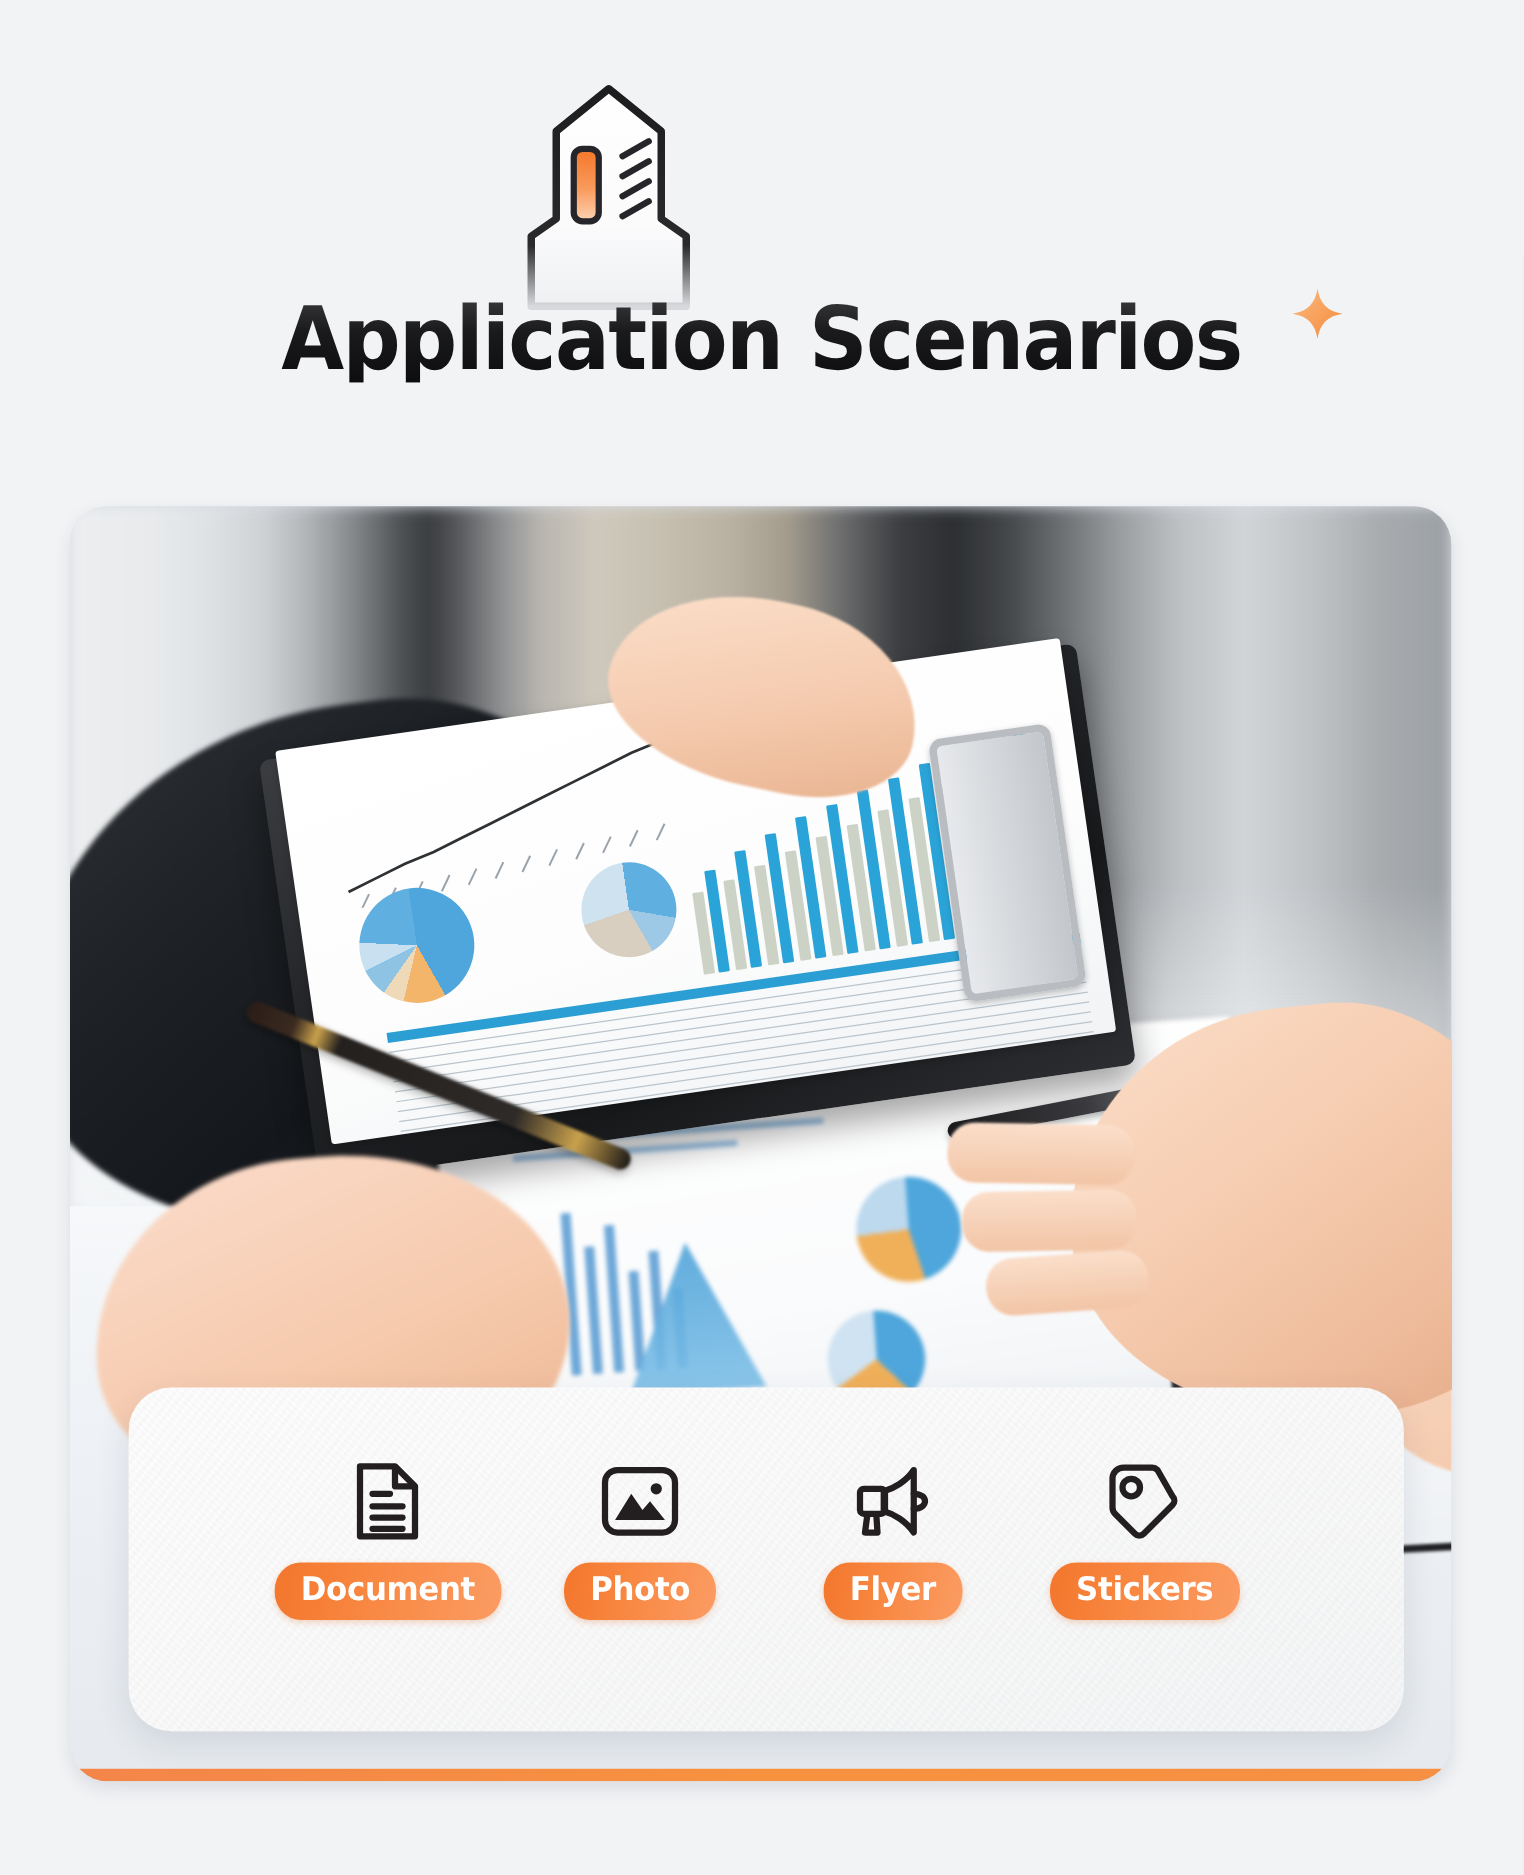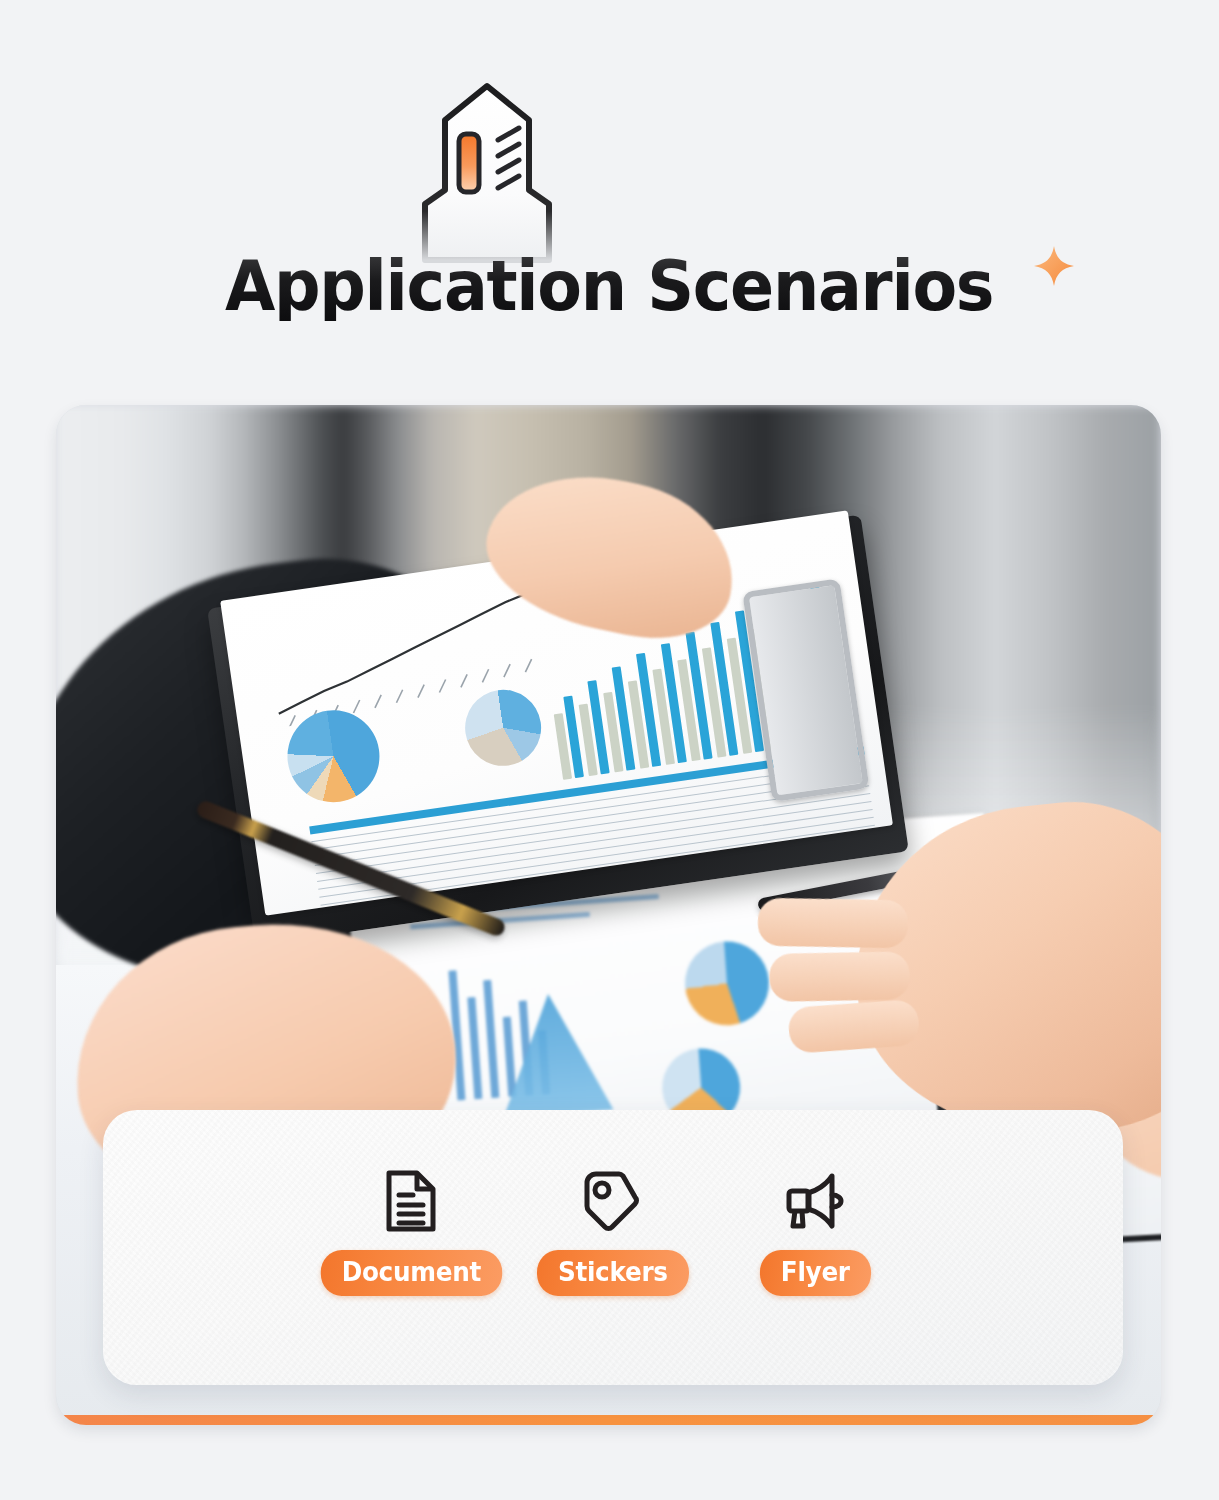--- a/index.html
+++ b/index.html
@@ -11,21 +11,21 @@
     height: 1500px;
     background: #f2f3f5;
     font-family: "Liberation Sans", sans-serif;
     overflow: hidden;
     position: relative;
   }
 
   
   .header {
     position: absolute;
-    left: 0; top: 16px;
+    left: 0; top: 1px;
     width: 974px;
     height: 390px;
     background: #f2f3f5;
   }
 
   .logo-wrap {
     position: absolute;
     left: 50%;
     top: 62px;
     transform: translateX(-50%);
@@ -530,37 +530,47 @@
           <line x1="16" y1="26" x2="30" y2="26" stroke="#231f20" stroke-width="5" stroke-linecap="round"></line>
           <line x1="16" y1="36" x2="40" y2="36" stroke="#231f20" stroke-width="5" stroke-linecap="round"></line>
           <line x1="16" y1="45" x2="40" y2="45" stroke="#231f20" stroke-width="5" stroke-linecap="round"></line>
           <line x1="16" y1="54" x2="40" y2="54" stroke="#231f20" stroke-width="5" stroke-linecap="round"></line>
         </svg>
       </span>
       <span class="feature-pill">Document</span>
     </div>
 
 
-
     <div class="feature-item">
       <span class="feature-icon">
-        <svg width="60" height="62" viewBox="0 0 60 62" fill="none" xmlns="http://www.w3.org/2000/svg">
-          <path d="M36 4 H13 C8 4 4 8 4 13 V36 C4 38 5 40 6 41 L22 57 C24 59 27 59 29 57 L52 34 C54 32 54 29 52 27 L40 6 C39 5 38 4 36 4 Z" stroke="#231f20" stroke-width="5" stroke-linejoin="round"></path>
-          <circle cx="19" cy="20" r="7" stroke="#231f20" stroke-width="5"></circle>
+        <svg width="64" height="58" viewBox="0 0 64 58" fill="none" xmlns="http://www.w3.org/2000/svg">
+          <rect x="4" y="4" width="56" height="50" rx="10" stroke="#231f20" stroke-width="5"></rect>
+          <circle cx="45" cy="19" r="4.5" fill="#231f20"></circle>
+          <path d="M12 44 L25 23 L34 36 L40 29 L52 44 Z" fill="#231f20"></path>
         </svg>
       </span>
-      <span class="feature-pill">Stickers</span>
+      <span class="feature-pill">Photo</span>
     </div>
 
     <div class="feature-item">
       <span class="feature-icon">
         <svg width="66" height="60" viewBox="0 0 66 60" fill="none" xmlns="http://www.w3.org/2000/svg">
           <path d="M50 5 C44 14 34 20 26 22 V38 C34 40 44 46 50 55 Z" stroke="#231f20" stroke-width="5" stroke-linejoin="round"></path>
           <rect x="7" y="20" width="20" height="20" rx="3" stroke="#231f20" stroke-width="5"></rect>
           <path d="M50 24 C56 24 59 27 59 30 C59 33 56 36 50 36" stroke="#231f20" stroke-width="5" stroke-linecap="round"></path>
           <path d="M13 40 L11 55 H21 L20 40" stroke="#231f20" stroke-width="5" stroke-linejoin="round"></path>
         </svg>
       </span>
       <span class="feature-pill">Flyer</span>
     </div>
 
+    <div class="feature-item">
+      <span class="feature-icon">
+        <svg width="60" height="62" viewBox="0 0 60 62" fill="none" xmlns="http://www.w3.org/2000/svg">
+          <path d="M36 4 H13 C8 4 4 8 4 13 V36 C4 38 5 40 6 41 L22 57 C24 59 27 59 29 57 L52 34 C54 32 54 29 52 27 L40 6 C39 5 38 4 36 4 Z" stroke="#231f20" stroke-width="5" stroke-linejoin="round"></path>
+          <circle cx="19" cy="20" r="7" stroke="#231f20" stroke-width="5"></circle>
+        </svg>
+      </span>
+      <span class="feature-pill">Stickers</span>
+    </div>
+
   </div>
 </div>
 
 </body></html>

